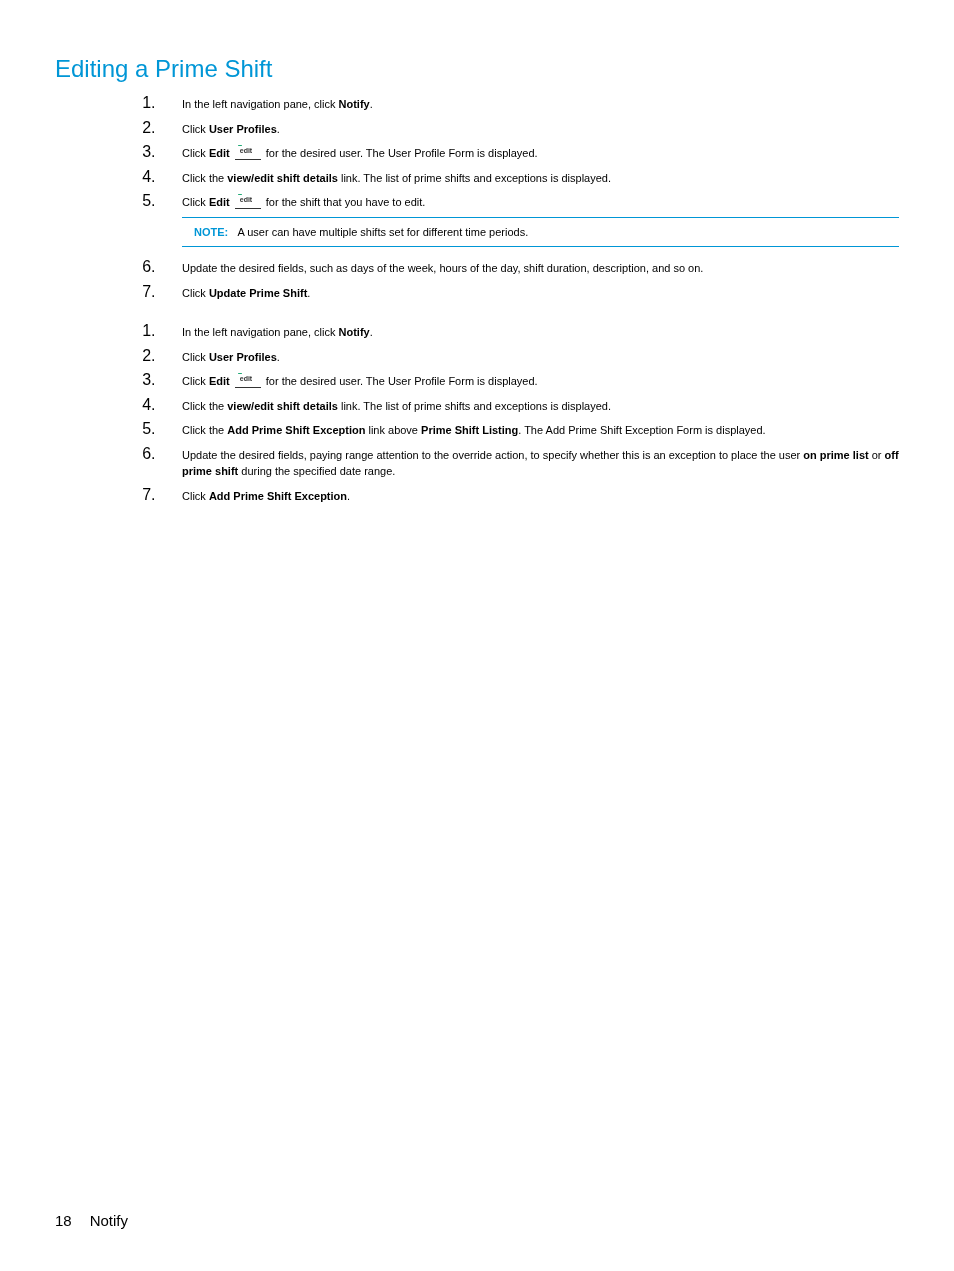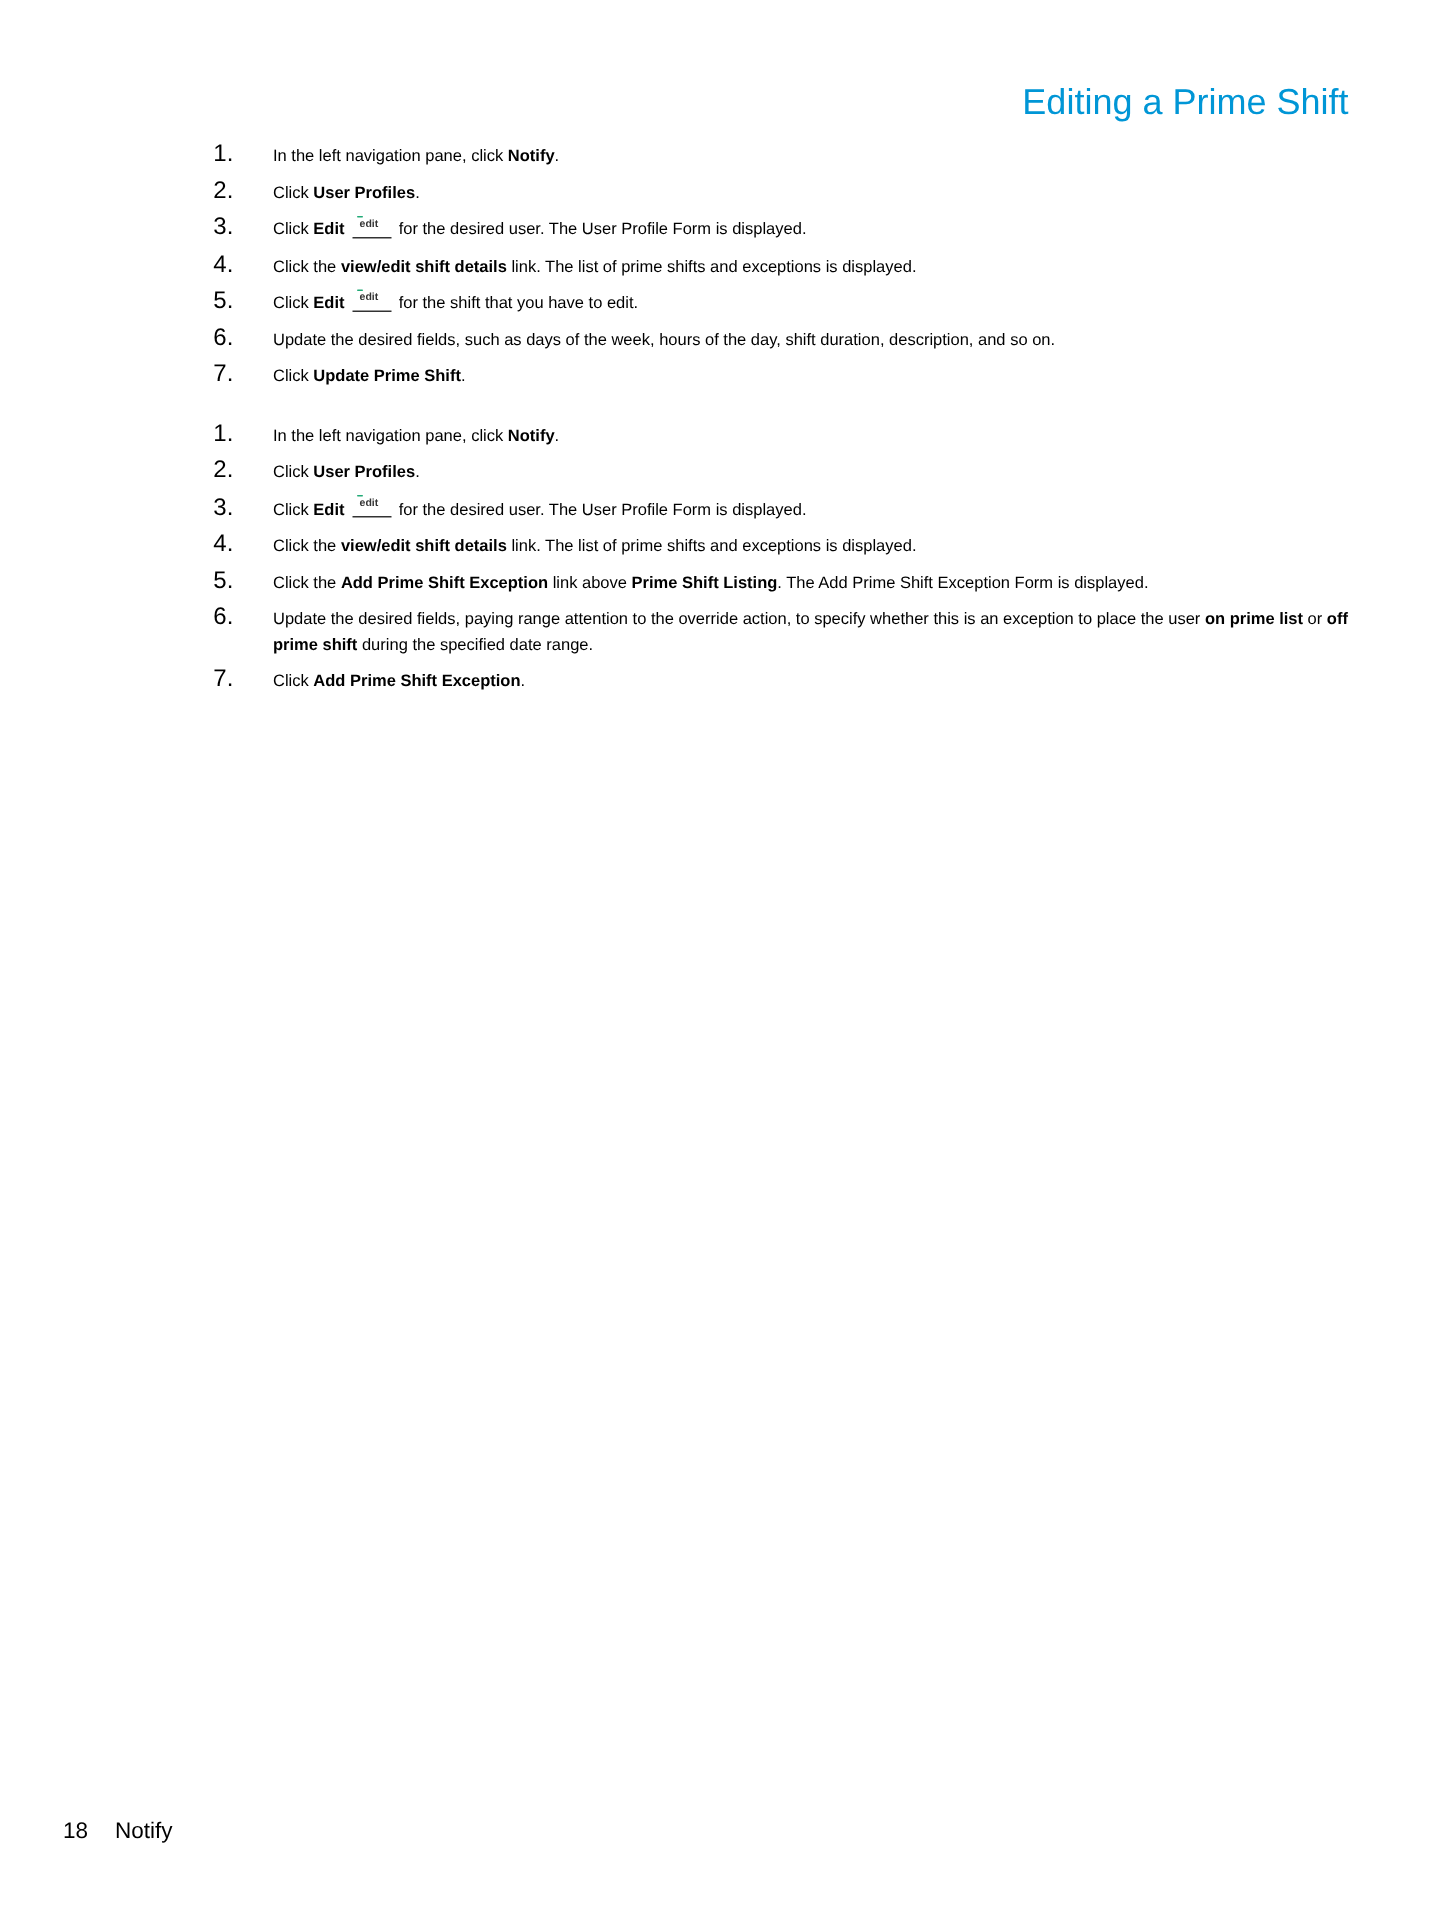--- a/index.html
+++ b/index.html
@@ -14,21 +14,20 @@
     height: 1271px;
     position: relative;
     box-sizing: border-box;
     padding: 55px 55px 0 55px;
   }
   h2.section-heading {
     color: #0096d6;
     font-weight: normal;
     font-size: 24px;
     margin: 0 0 8px 0;
-    text-align: right;
   }
   ol.steps {
     margin: 0 0 18px 0;
     padding-left: 105px;
     font-size: 11px;
     line-height: 1.5;
   }
   ol.steps > li {
     padding-left: 22px;
     margin-bottom: 3px;
@@ -69,21 +68,21 @@
     position: absolute;
     top: -2px; left: 5px;
     font-size: 7px;
     color: #333;
     font-weight: bold;
     line-height: 7px;
   }
   .footer {
     position: absolute;
     bottom: 42px;
-    left: 42px;
+    left: 55px;
     font-size: 15px;
   }
   .footer .pagenum { margin-right: 18px; }
 </style>
 </head>
 <body>
 
 <div class="page">
 
   <h2 class="section-heading">Editing a Prime Shift</h2>
@@ -97,20 +96,23 @@
     <li>
       <span>Click </span><b>Edit</b>
       <span class="edit-icon"></span><span> for the desired user. The User Profile Form is displayed.</span>
     </li>
     <li>
       <span>Click the </span><b>view/edit shift details</b><span> link. The list of prime shifts and exceptions is displayed.</span>
     </li>
     <li>
       <span>Click </span><b>Edit</b>
       <span class="edit-icon"></span><span> for the shift that you have to edit.</span>
+      <div class="note-box">
+        <span class="note-label">NOTE:</span>&nbsp;&nbsp;&nbsp;<span>A user can have multiple shifts set for different time periods.</span>
+      </div>
     </li>
     <li>
       <span>Update the desired fields, such as days of the week, hours of the day, shift duration, description, and so on.</span>
     </li>
     <li>
       <span>Click </span><b>Update Prime Shift</b><span>.</span>
     </li>
   </ol>
 
   <ol class="steps">

